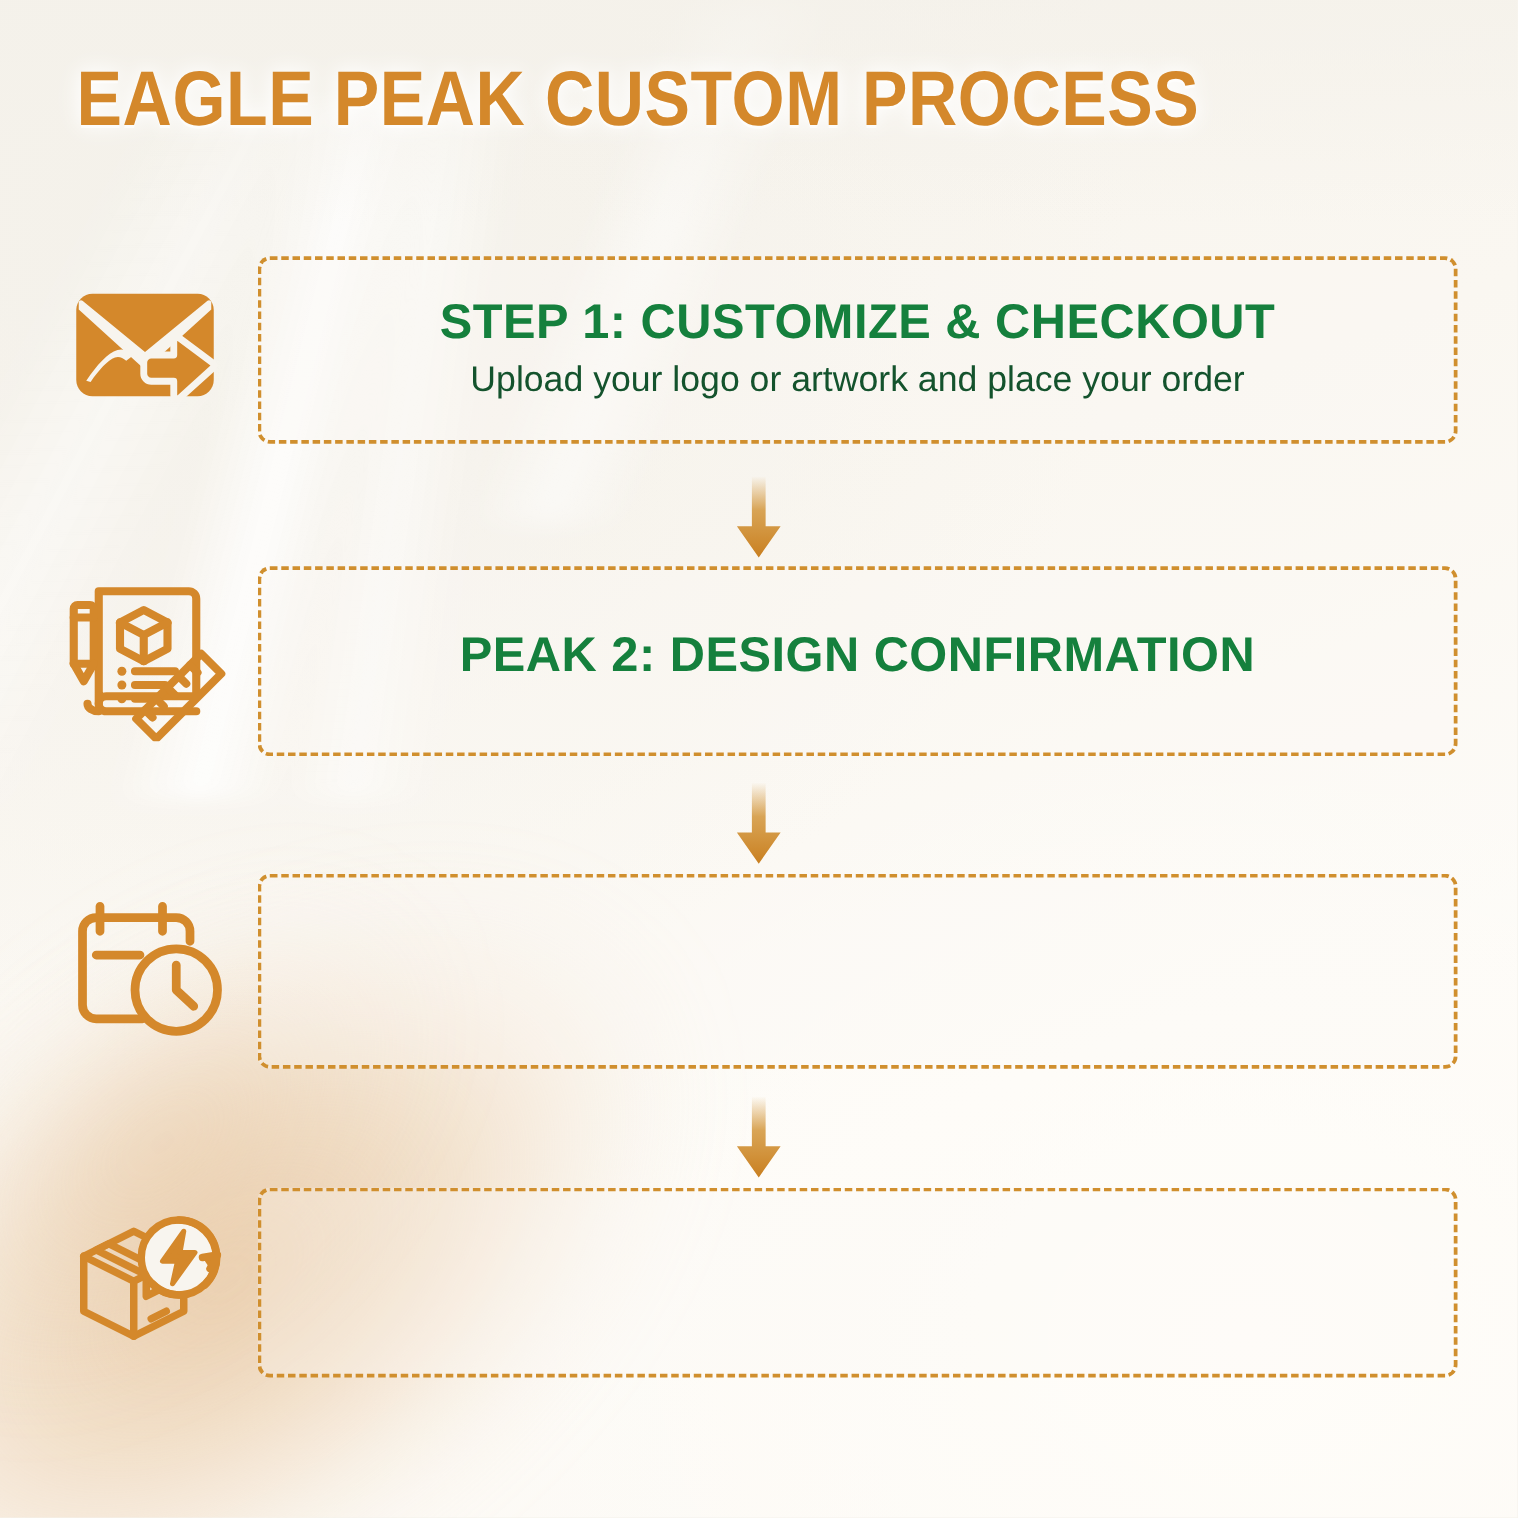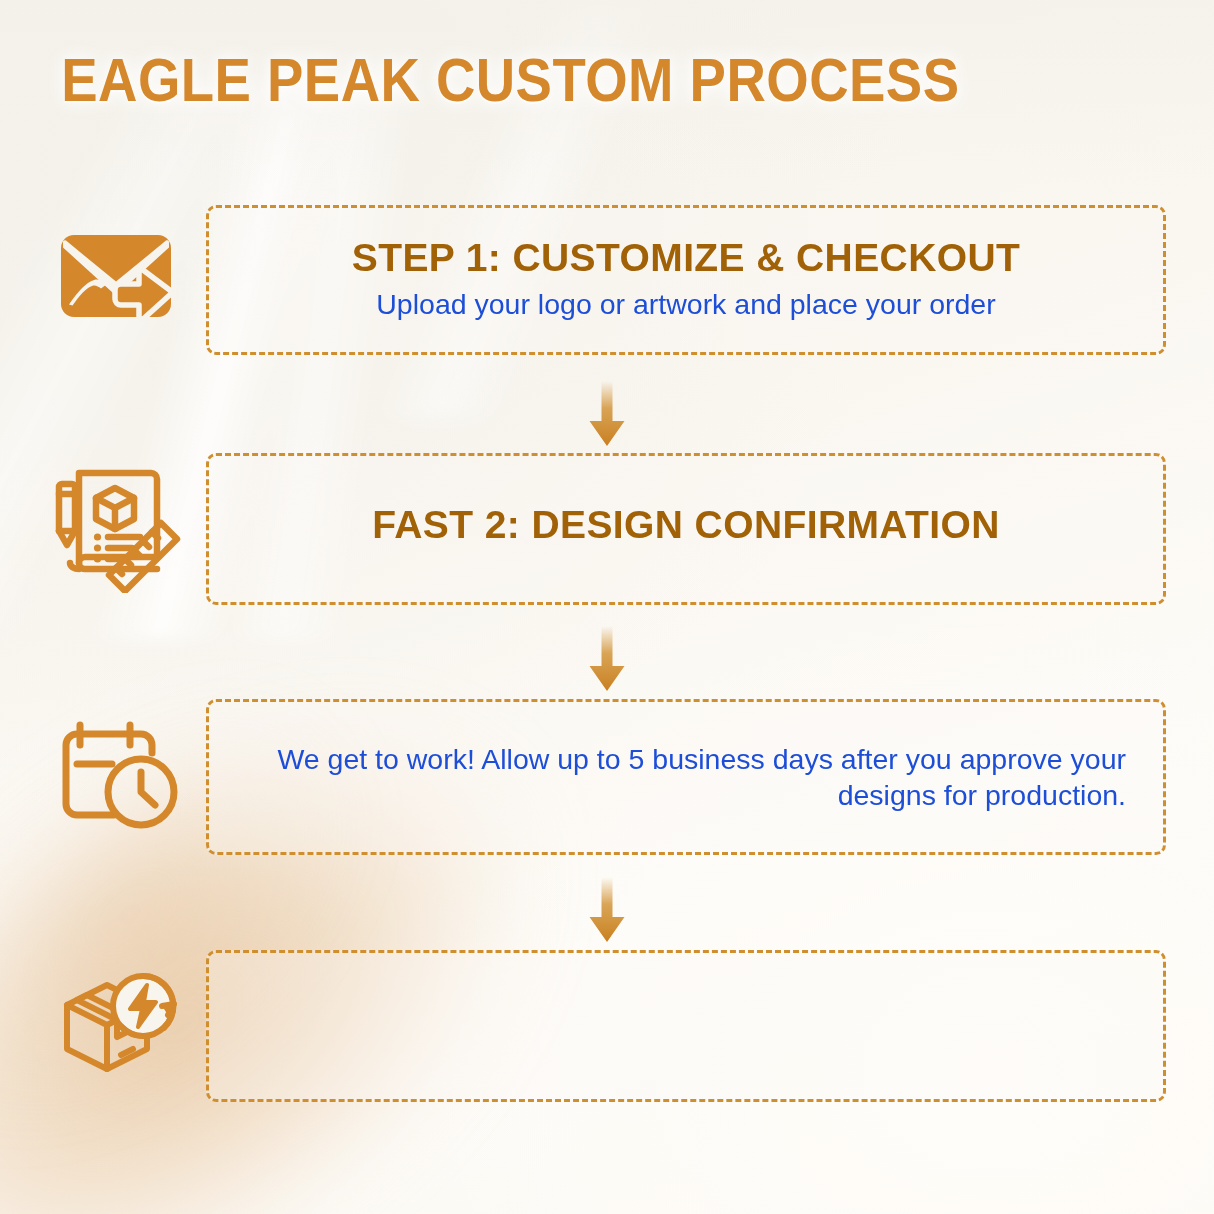--- a/index.html
+++ b/index.html
@@ -123,32 +123,32 @@
     align-items:center;
     justify-content:center;
     padding:6px 24px;
   }
   .step-heading {
     font-family:"Liberation Sans Narrow","Liberation Sans", sans-serif;
     font-weight:700;
     font-size:39px;
     line-height:1.08;
     letter-spacing:0.4px;
-    color:#a16207;
+    color:#15803d;
     text-align:center;
     white-space:nowrap;
     margin-bottom:7px;
   }
   .step-desc {
     font-family:"Liberation Sans Narrow","Liberation Sans", sans-serif;
     font-weight:400;
     font-size:28.5px;
     line-height:1.27;
-    color:#1d4ed8;
-    text-align:right;
+    color:#14532d;
+    text-align:center;
     max-width:880px;
   }
 
   
   .step-arrow {
     position:absolute;
     left:0; width:1214px;
     display:flex;
     justify-content:center;
     z-index:4;
@@ -238,21 +238,21 @@
           <path d="M60 76h32M60 87h24M60 98h18"></path>
           <path d="M14 23h10a3 3 0 0 1 3 3v44H11V26a3 3 0 0 1 3-3z"></path>
           <path d="M11 70l8 14 8-14"></path>
           <path d="M11 33h16"></path>
           <path d="M113 62l16 16-52 52-16-16 52-52z"></path>
           <path d="M104 71l6 6M95 80l6 6M86 89l6 6M77 98l6 6M68 107l6 6"></path>
         </svg>
       </span>
     </div>
     <div class="step-box">
-      <div class="step-heading">FAST 2: DESIGN CONFIRMATION</div>
+      <div class="step-heading">PEAK 2: DESIGN CONFIRMATION</div>
     </div>
   </div>
 
   <div class="step-arrow" id="arrow-2">
     <svg width="40" height="66" viewBox="0 0 40 66" xmlns="http://www.w3.org/2000/svg">
       <defs>
         <linearGradient id="agrad2" x1="0" y1="0" x2="0" y2="1">
           <stop offset="0%" stop-color="#d08f2e" stop-opacity="0"></stop>
           <stop offset="42%" stop-color="#d08f2e" stop-opacity="0.80"></stop>
           <stop offset="100%" stop-color="#c97f20" stop-opacity="1"></stop>
@@ -268,21 +268,20 @@
         <svg width="128" height="114" viewBox="0 0 128 114" fill="none" xmlns="http://www.w3.org/2000/svg" stroke="#d4882b" stroke-width="7" stroke-linecap="round" stroke-linejoin="round">
           <path d="M62 97H25a11 11 0 0 1-11-11V27a11 11 0 0 1 11-11h64a11 11 0 0 1 11 11v8"></path>
           <path d="M28 7v20M78 7v20"></path>
           <path d="M25 46h35"></path>
           <circle cx="89" cy="74" r="33"></circle>
           <path d="M89 54v20l14 13"></path>
         </svg>
       </span>
     </div>
     <div class="step-box">
-      <div class="step-desc">We get to work! Allow up to 5 business days after you approve your designs for production.</div>
     </div>
   </div>
 
   <div class="step-arrow" id="arrow-3">
     <svg width="40" height="66" viewBox="0 0 40 66" xmlns="http://www.w3.org/2000/svg">
       <defs>
         <linearGradient id="agrad3" x1="0" y1="0" x2="0" y2="1">
           <stop offset="0%" stop-color="#d08f2e" stop-opacity="0"></stop>
           <stop offset="42%" stop-color="#d08f2e" stop-opacity="0.80"></stop>
           <stop offset="100%" stop-color="#c97f20" stop-opacity="1"></stop>

